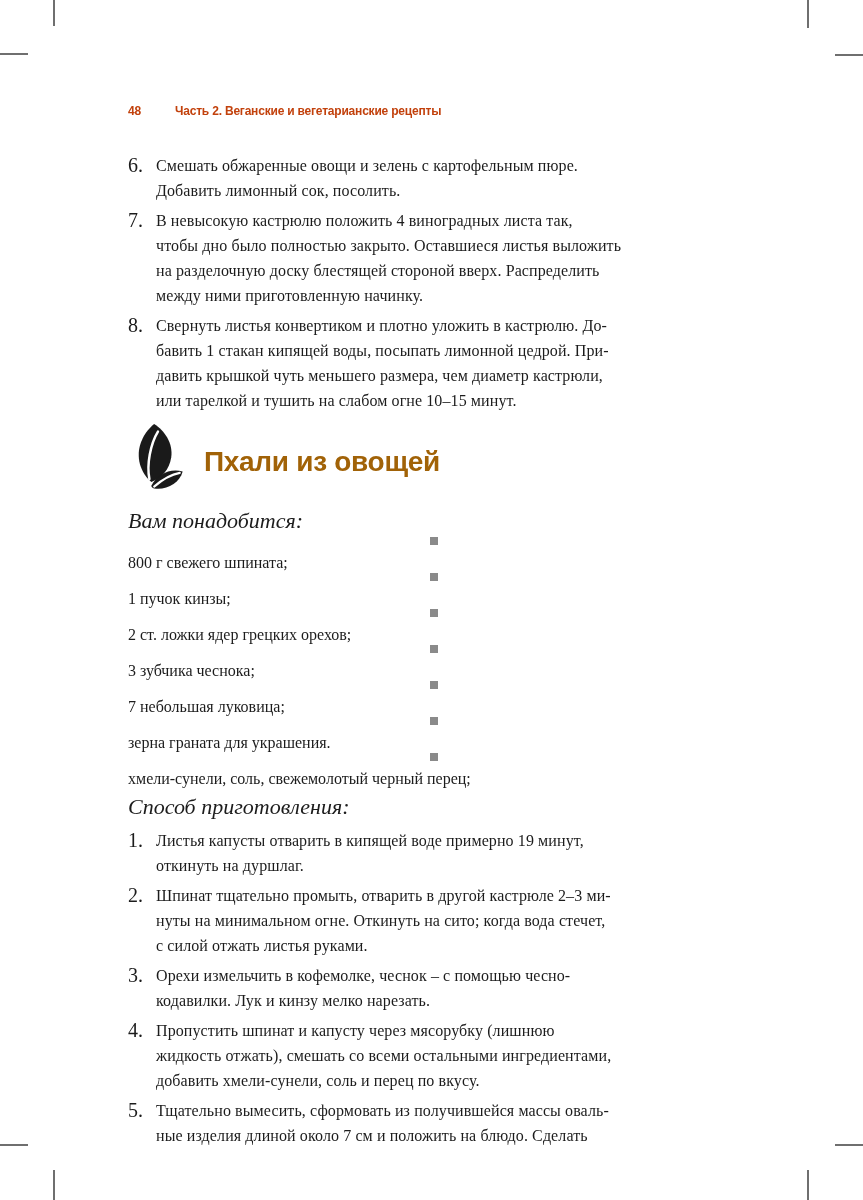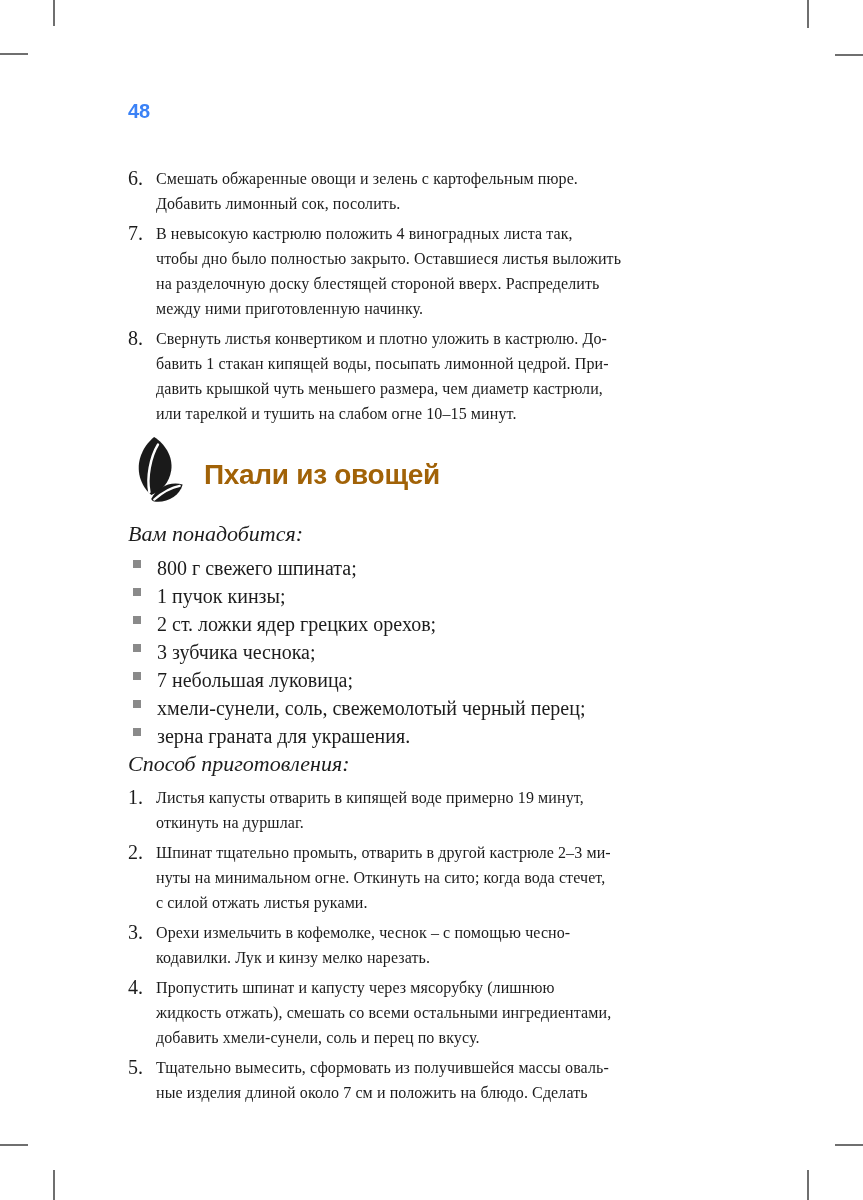--- a/index.html
+++ b/index.html
@@ -36,25 +36,25 @@
   .page-col {
     position: absolute;
     left: 128px;
     top: 103px;
     width: 622px;
   }
 
   .running-head {
     font-family: "Liberation Sans", sans-serif;
     font-weight: bold;
-    font-size: 20px;
+    font-size: 12px;
     line-height: 17px;
-    color: #3b82f6;
+    color: #c2410c;
     letter-spacing: -0.2px;
-    margin-bottom: 46px;
+    margin-bottom: 33px;
     display: flex;
   }
   .running-head .pgnum { width: 47px; }
 
   
   .olist { }
   .olist .step {
     display: flex;
     margin-bottom: 5px;
   }
@@ -96,23 +96,24 @@
     font-size: 22px;
     line-height: 24px;
     margin: 6px 0 8px 0;
   }
   .section-label.method { margin-top: 0; margin-bottom: 9px; }
 
   
   .ulist { margin-bottom: 2px; }
   .ulist .ing {
     display: flex;
-    align-items: center;
-    font-size: 20px;
+    align-items: flex-start;
+    font-size: 16px;
     line-height: 28px;
+    flex-direction: column;
   }
   .ing .sq {
     flex: 0 0 8px;
     width: 8px;
     height: 8px;
     background: #8a8a8a;
     margin-left: 5px;
     margin-right: 16px;
     position: relative;
     top: -4px;
@@ -129,20 +130,21 @@
 <div class="crop h tr-h"></div>
 <div class="crop h bl-h"></div>
 <div class="crop v bl-v"></div>
 <div class="crop h br-h"></div>
 <div class="crop v br-v"></div>
 
 <div class="page-col">
 
   <div class="running-head">
     <span class="pgnum">48</span>
+    <span>Часть 2. Веганские и вегетарианские рецепты</span>
   </div>
 
   <div class="olist">
     <div class="step">
       <span class="num">6.</span>
       <div class="txt">Смешать обжаренные овощи и зелень с картофельным пюре.
 Добавить лимонный сок, посолить.</div>
     </div>
     <div class="step">
       <span class="num">7.</span>
@@ -190,25 +192,25 @@
     <div class="ing">
       <span class="sq"></span>
       <span class="itxt">3 зубчика чеснока;</span>
     </div>
     <div class="ing">
       <span class="sq"></span>
       <span class="itxt">7 небольшая луковица;</span>
     </div>
     <div class="ing">
       <span class="sq"></span>
+      <span class="itxt">зерна граната для украшения.</span>
+    </div>
+    <div class="ing">
+      <span class="sq"></span>
       <span class="itxt">хмели-сунели, соль, свежемолотый черный перец;</span>
-    </div>
-    <div class="ing">
-      <span class="sq"></span>
-      <span class="itxt">зерна граната для украшения.</span>
     </div>
   </div>
 
   <div class="section-label method">Способ приготовления:</div>
 
   <div class="olist">
     <div class="step">
       <span class="num">1.</span>
       <div class="txt">Листья капусты отварить в кипящей воде примерно 19 минут,
 откинуть на дуршлаг.</div>

